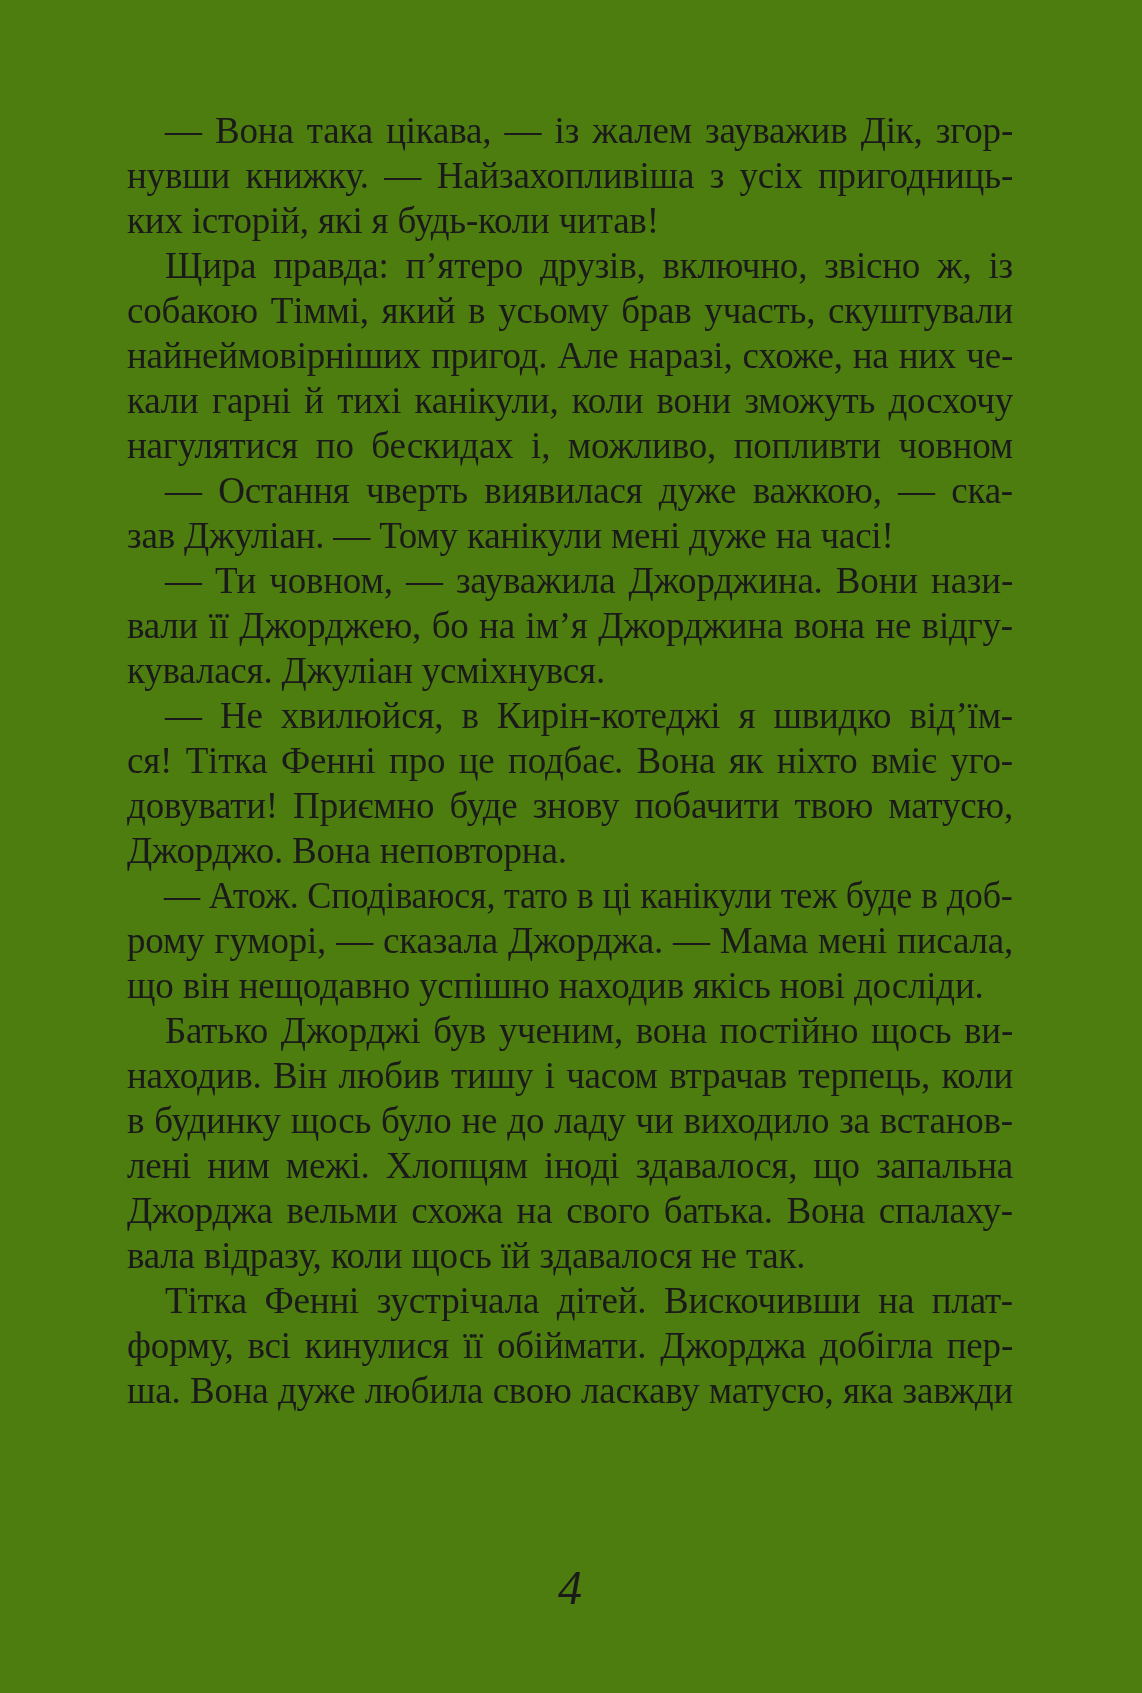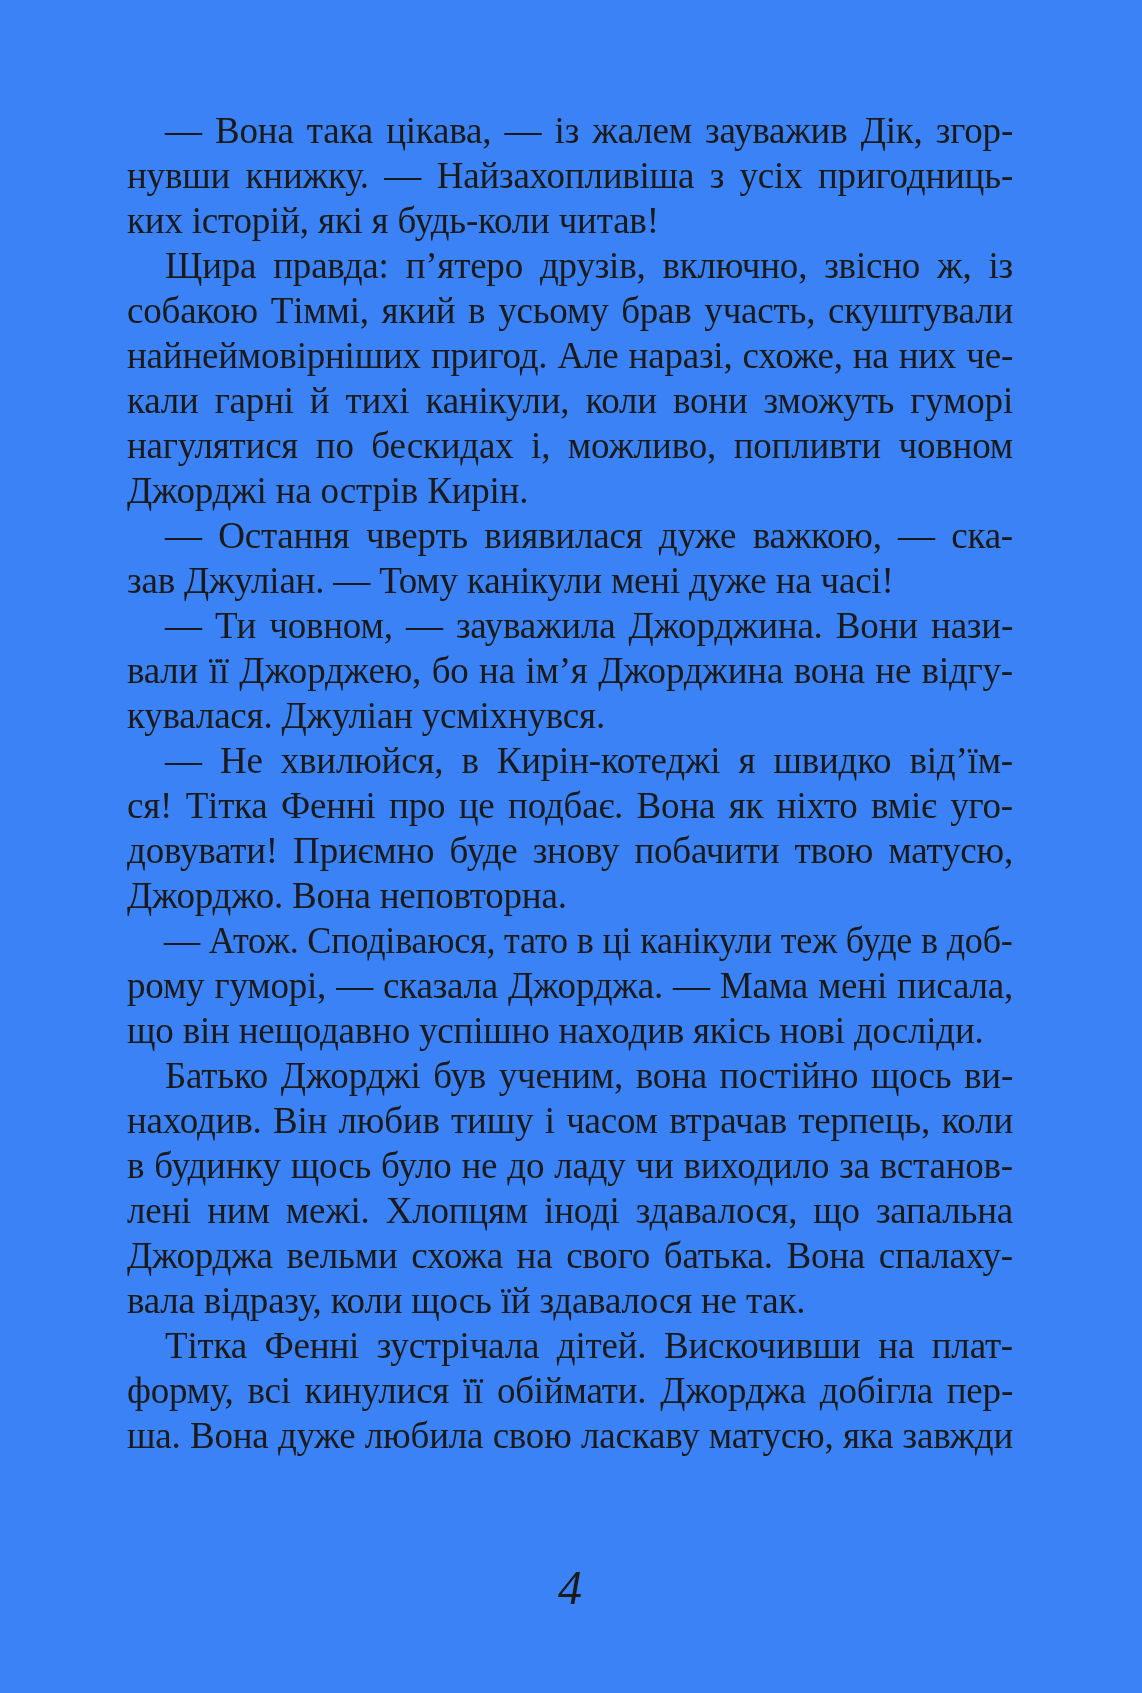--- a/index.html
+++ b/index.html
@@ -10,21 +10,21 @@
     width: 1142px;
     height: 1693px;
     background: #ffffff;
     position: relative;
     font-family: "Liberation Serif", "DejaVu Serif", serif;
     overflow: hidden;
   }
   .book-page {
     position: absolute;
     inset: 0;
-    background: #3b82f6;
+    background: #4d7c0f;
   }
   .text-block {
     position: absolute;
     left: 127px;
     top: 108px;
     width: 886px;
     color: #1a1a1a;
   }
   .paragraph {
     margin: 0;
@@ -65,23 +65,22 @@
   <div class="text-block">
       <div class="paragraph">
         <div class="line indent">— Вона така цікава, — із жалем зауважив Дік, згор-</div>
         <div class="line">нувши книжку. — Найзахопливіша з усіх пригодниць-</div>
         <div class="line para-end">ких історій, які я будь-коли читав!</div>
       </div>
       <div class="paragraph">
         <div class="line indent">Щира правда: п’ятеро друзів, включно, звісно ж, із</div>
         <div class="line">собакою Тіммі, який в усьому брав участь, скуштували</div>
         <div class="line">найнеймовірніших пригод. Але наразі, схоже, на них че-</div>
-        <div class="line">кали гарні й тихі канікули, коли вони зможуть гуморі</div>
+        <div class="line">кали гарні й тихі канікули, коли вони зможуть досхочу</div>
         <div class="line">нагулятися по бескидах і, можливо, попливти човном</div>
-        <div class="line para-end">Джорджі на острів Кирін.</div>
       </div>
       <div class="paragraph">
         <div class="line indent">— Остання чверть виявилася дуже важкою, — ска-</div>
         <div class="line para-end">зав Джуліан. — Тому канікули мені дуже на часі!</div>
       </div>
       <div class="paragraph">
         <div class="line indent">— Ти човном, — зауважила Джорджина. Вони нази-</div>
         <div class="line">вали її Джорджею, бо на ім’я Джорджина вона не відгу-</div>
         <div class="line para-end">кувалася. Джуліан усміхнувся.</div>
       </div>

